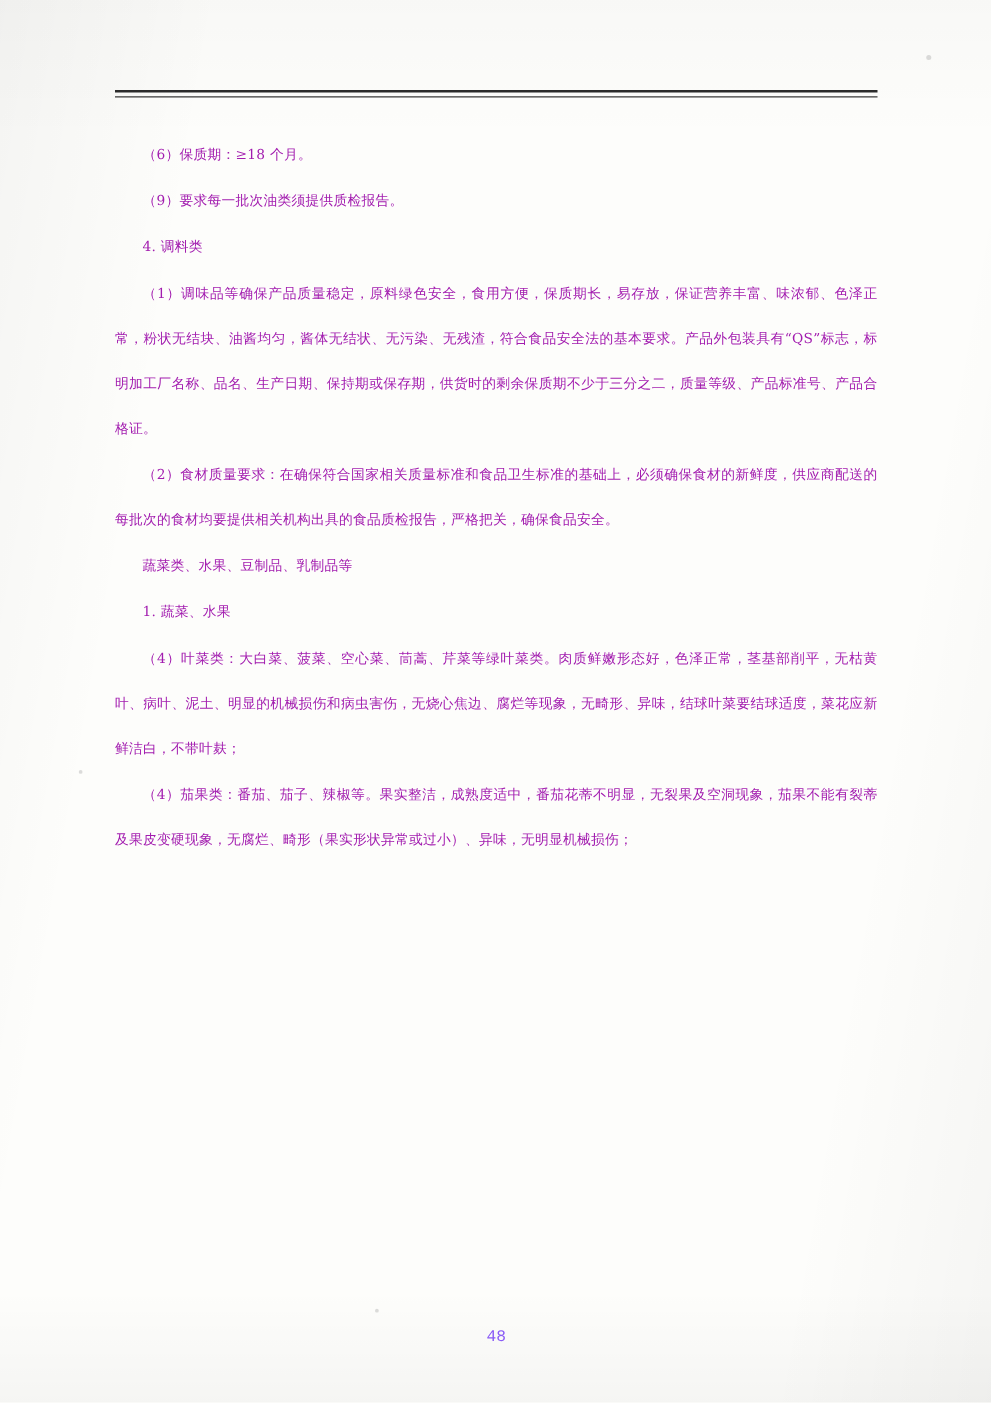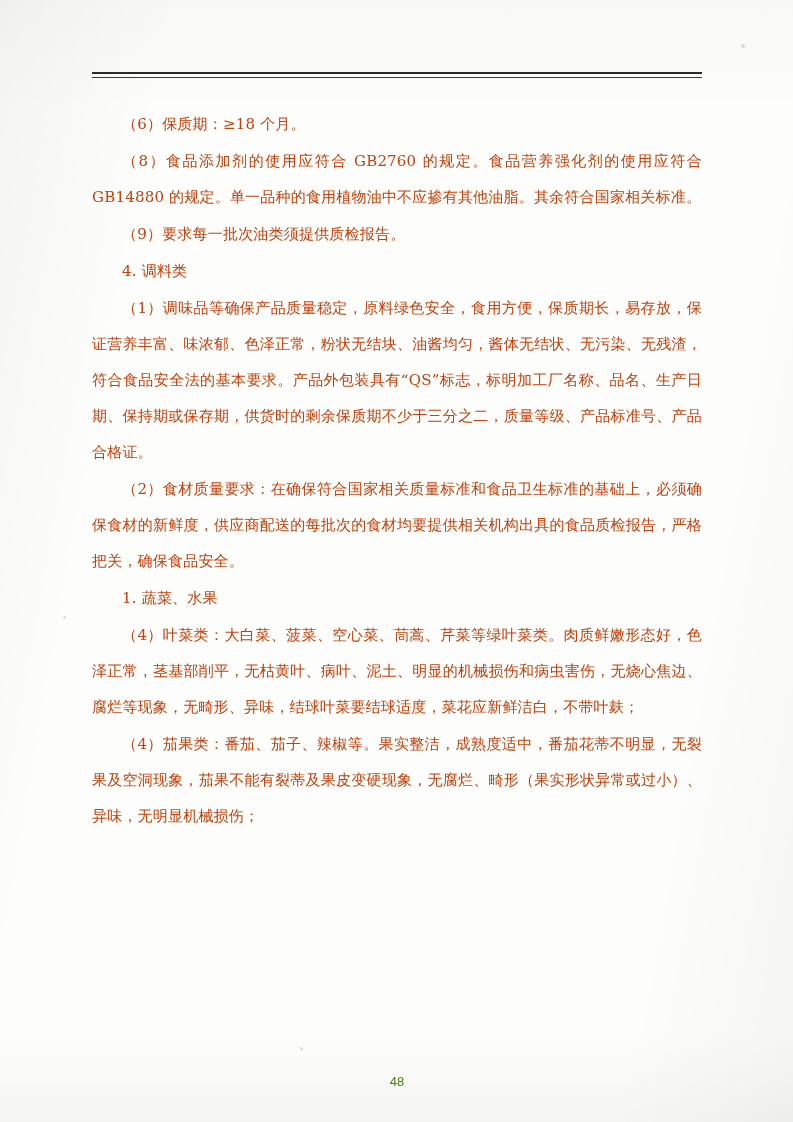--- a/index.html
+++ b/index.html
@@ -36,64 +36,63 @@
   }
   .rule-top {
     border-top: 2px solid #2b2b2b;
     border-bottom: 1px solid #3a3a3a;
     height: 3px;
     width: 610px;
     margin-bottom: 28px;
   }
   p.para {
     margin: 0 0 1px 0;
-    font-size: 15px;
+    font-size: 11px;
     line-height: 36px;
-    color: #c2410c;
+    color: #a21caf;
     text-align: justify;
     text-justify: inter-ideograph;
     letter-spacing: 0.2px;
   }
   p.indent {
     text-indent: 2em;
   }
   .footer-num {
     position: absolute;
     left: 0;
     top: 990px;
     width: 610px;
     text-align: center;
     font-size: 13px;
-    color: #4d7c0f;
-    font-family: Liberation Sans, sans-serif;
-    margin-top: 12px;
+    color: #8b5cf6;
+    font-family: Liberation Mono, monospace;
   }
   
   .speck {
     position: absolute;
     background: rgba(120,120,120,0.25);
     border-radius: 50%;
     pointer-events: none;
   }
 </style>
 </head>
 <body>
 
 <div class="page">
   <div class="scan-tint"></div>
 
   <div class="content">
     <div class="rule-top"></div>
 
     <p class="para indent">（6）保质期：≥18 个月。</p>
-    <p class="para indent">（8）食品添加剂的使用应符合 GB2760 的规定。食品营养强化剂的使用应符合 GB14880 的规定。单一品种的食用植物油中不应掺有其他油脂。其余符合国家相关标准。</p>
     <p class="para indent">（9）要求每一批次油类须提供质检报告。</p>
     <p class="para indent">4. 调料类</p>
     <p class="para indent">（1）调味品等确保产品质量稳定，原料绿色安全，食用方便，保质期长，易存放，保证营养丰富、味浓郁、色泽正常，粉状无结块、油酱均匀，酱体无结状、无污染、无残渣，符合食品安全法的基本要求。产品外包装具有“QS”标志，标明加工厂名称、品名、生产日期、保持期或保存期，供货时的剩余保质期不少于三分之二，质量等级、产品标准号、产品合格证。</p>
     <p class="para indent">（2）食材质量要求：在确保符合国家相关质量标准和食品卫生标准的基础上，必须确保食材的新鲜度，供应商配送的每批次的食材均要提供相关机构出具的食品质检报告，严格把关，确保食品安全。</p>
+    <p class="para indent">蔬菜类、水果、豆制品、乳制品等</p>
     <p class="para indent">1. 蔬菜、水果</p>
     <p class="para indent">（4）叶菜类：大白菜、菠菜、空心菜、茼蒿、芹菜等绿叶菜类。肉质鲜嫩形态好，色泽正常，茎基部削平，无枯黄叶、病叶、泥土、明显的机械损伤和病虫害伤，无烧心焦边、腐烂等现象，无畸形、异味，结球叶菜要结球适度，菜花应新鲜洁白，不带叶麸；</p>
     <p class="para indent">（4）茄果类：番茄、茄子、辣椒等。果实整洁，成熟度适中，番茄花蒂不明显，无裂果及空洞现象，茄果不能有裂蒂及果皮变硬现象，无腐烂、畸形（果实形状异常或过小）、异味，无明显机械损伤；</p>
 
     <div class="footer-num">48</div>
   </div>
 
   <div class="speck" style="left:741px; top:44px; width:4px; height:4px;"></div>
   <div class="speck" style="left:300px; top:1047px; width:3px; height:3px;"></div>
   <div class="speck" style="left:63px; top:616px; width:3px; height:3px;"></div>

